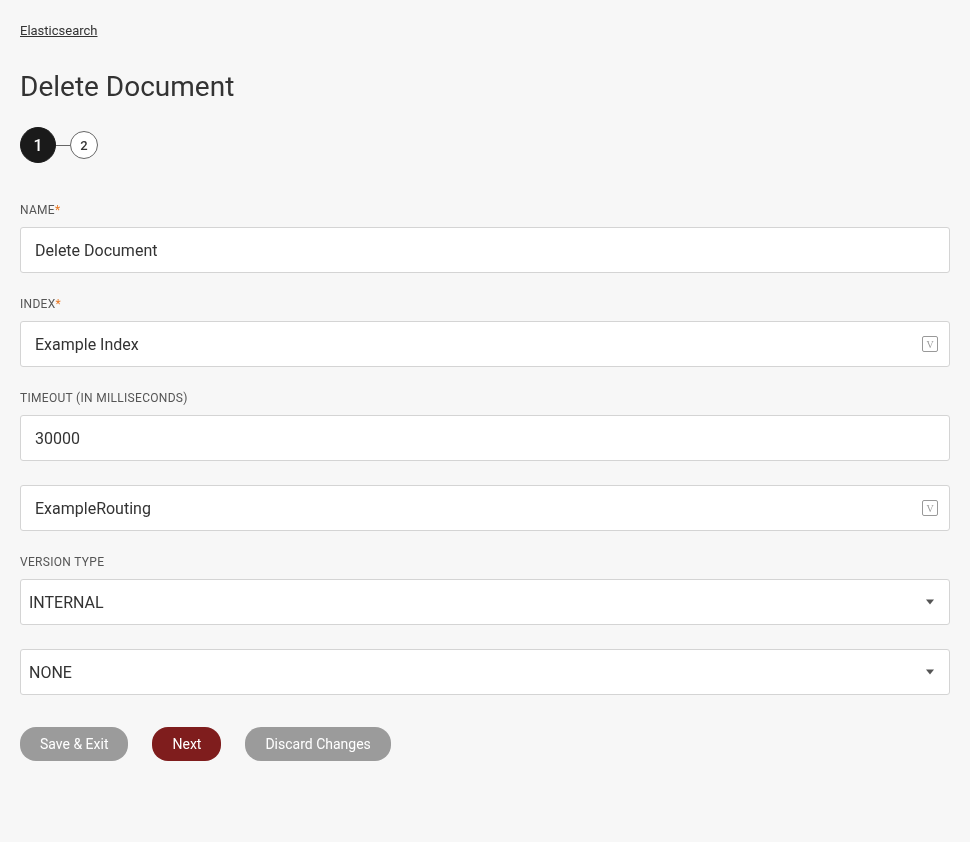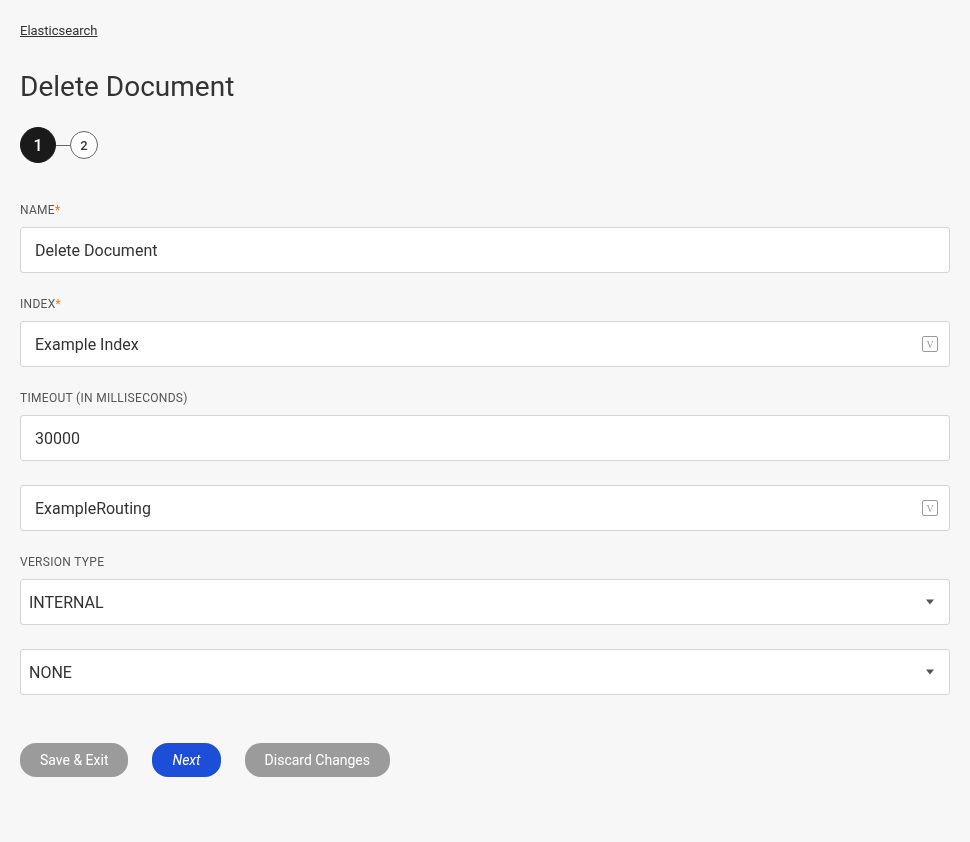--- a/index.html
+++ b/index.html
@@ -144,28 +144,26 @@
       margin-top: 32px;
     }
     .btn {
       padding: 9px 20px;
       font-size: 14px;
       border: none;
       border-radius: 16px;
       cursor: pointer;
       font-family: inherit;
       color: #fff;
-      margin-top: 16px;
     }
     .btn-secondary {
       background: #9b9b9b;
     }
     .btn-primary {
-      background: #1d4ed8;
-      font-style: italic;
+      background: #7f1d1d;
     }
   </style>
 </head>
 <body>
 
 
 
 <a class="breadcrumb">Elasticsearch</a>
 
 <h1 class="page-title">Delete Document</h1>

